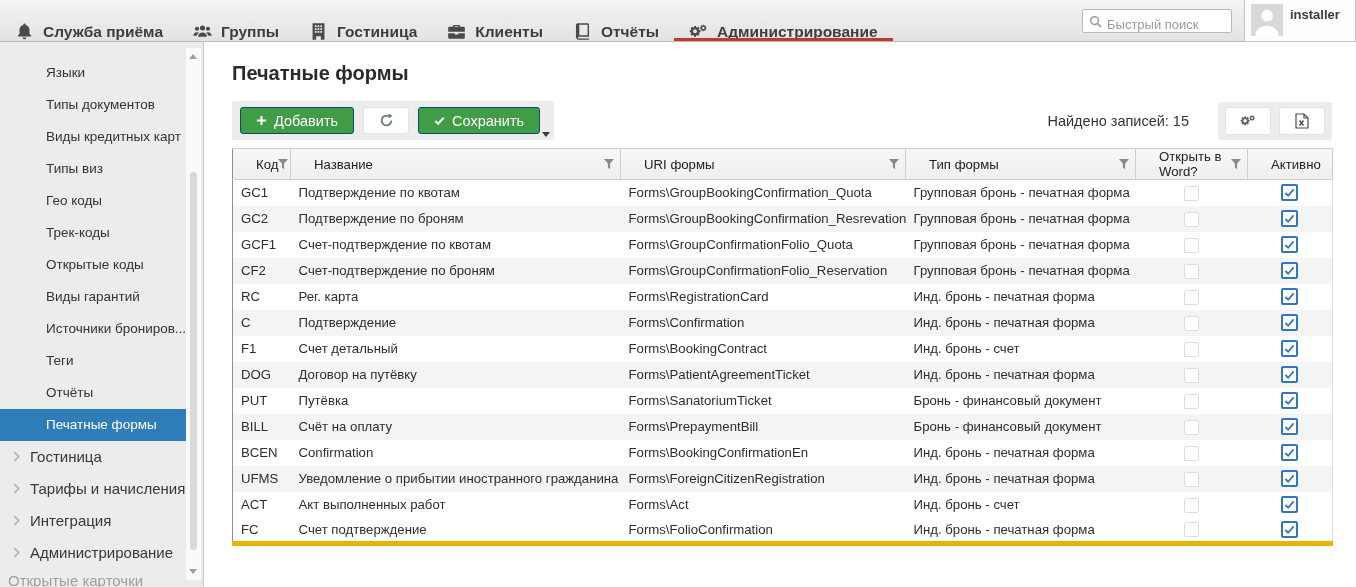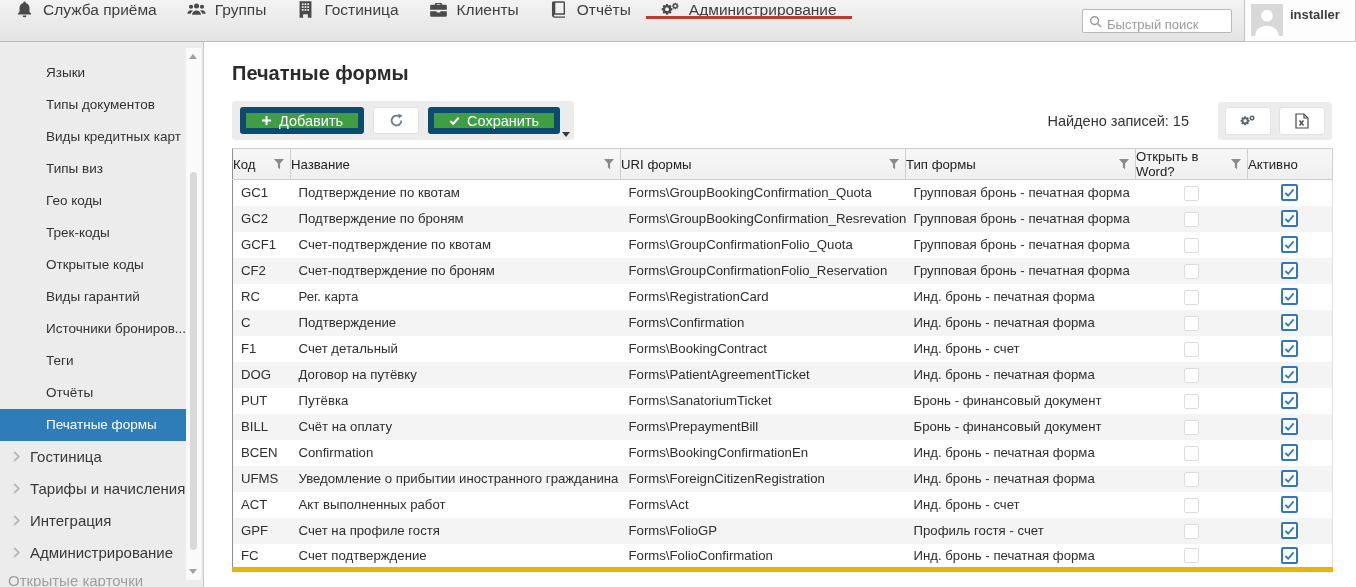--- a/index.html
+++ b/index.html
@@ -2,21 +2,21 @@
 <html><head>
 <meta charset="utf-8">
 <style>
   * { margin:0; padding:0; box-sizing:border-box; }
   html,body { width:1356px; height:587px; overflow:hidden;
     font-family:"Liberation Sans","DejaVu Sans",sans-serif; background:#fff; color:#333; }
 
   
   .topnav { height:42px; display:flex; align-items:stretch;
     background:linear-gradient(#f3f3f3,#e3e3e3); border-bottom:1px solid #b9b9b9; }
-  .nav-items { display:flex; align-items:flex-start; }
+  .nav-items { display:flex; align-items:flex-end;font-weight:bold; }
   .nav-item { display:flex; align-items:center; gap:9px; padding:0 15px; position:relative;
     font-size:15.5px; color:#3e3e3e; cursor:pointer; white-space:nowrap; }
   .nav-item .nav-ico svg { width:19px; height:19px; fill:#4a4a4a; display:block; }
   .nav-item.active::after { content:""; position:absolute; left:0; right:0; bottom:0;
     height:3px; background:#c0392b; }
   .nav-right { margin-left:auto; display:flex; align-items:center; }
   .search-box { width:150px; height:24px; background:#fff; border:1px solid #b9b9b9;
     border-radius:2px; display:flex; align-items:flex-end; padding:0 6px; gap:5px; margin-right:12px; }
   .search-box svg { width:13px; height:13px; flex:0 0 auto; }
   .search-box input { border:none; outline:none; width:100%; font-size:13px; color:#555;
@@ -56,36 +56,36 @@
   .main { flex:1; background:#fff; padding:20px 0 0 28px; position:relative; overflow:hidden; }
   .page-title { font-size:20px; font-weight:bold; color:#2b2b2b; }
   .toolbar-row { margin-top:16px; width:1100px; display:flex; align-items:center; }
   .btn-panel { background:#ececec; border-radius:3px; padding:6px 14px 6px 8px; display:flex;
     gap:9px; position:relative; }
   .btn-panel .caret { position:absolute; right:4px; bottom:3px; width:0; height:0;
     border-left:4px solid transparent; border-right:4px solid transparent;
     border-top:5px solid #3a3a3a; }
   .btn { height:27px; border-radius:3px; display:flex; align-items:center; gap:7px;
     font-size:14.5px; cursor:pointer; font-family:inherit; }
-  .btn-green { background:#3f9d46; border:6px solid #0c4a6e; color:#fff; padding:0 15px; }
+  .btn-green { background:#3f9d46; border:1px solid #0c4a6e; color:#fff; padding:0 15px; }
   .btn-green svg { width:11px; height:11px; display:block; }
   .btn-white { background:#fff; border:1px solid #e2e2e2; width:46px; justify-content:center; }
   .btn-white svg { width:15px; height:15px; display:block; }
   .toolbar-right { margin-left:auto; display:flex; align-items:center; gap:29px; }
   .records-label { font-size:14.5px; color:#333; }
   .icon-panel { background:#ececec; border-radius:3px; padding:5px 7px; display:flex; gap:8px; }
   .btn-icon { width:46px; height:28px; background:#fff; border:1px solid #e2e2e2;
     border-radius:3px; display:flex; align-items:center; justify-content:center; cursor:pointer; }
   .btn-icon svg { width:16px; height:16px; display:block; }
 
   
   table.grid { margin-top:8px; width:1100px; border-collapse:collapse; table-layout:fixed; }
   table.grid thead th { height:30px; background:linear-gradient(#f7f7f7,#efefef);
     border:1px solid #cfcfcf; border-left:none; font-size:13.2px; font-weight:normal;
-    color:#222; text-align:left; padding:0 6px 0 0; cursor:pointer; }
+    color:#222; text-align:left; padding:0 6px 0 23px; cursor:pointer; }
   table.grid thead th:first-child { border-left:1px solid #8f8f8f; }
   table.grid thead th .th-inner { display:flex; align-items:center; }
   table.grid thead th .funnel { margin-left:auto; display:flex; }
   table.grid thead th .funnel svg { width:10px; height:11px; display:block; }
   table.grid tbody td { height:26px; font-size:13.2px; color:#2e2e2e; padding:0 8px;
     white-space:nowrap; overflow:hidden; }
   table.grid tbody tr.alt td { background:#f4f4f4; }
   table.grid tbody tr td:first-child { border-left:1px solid #8f8f8f; }
   table.grid tbody tr td:last-child { border-right:1px solid #e0e0e0; }
   table.grid tbody tr:last-child td { border-bottom:5px solid #eab308; }
@@ -485,30 +485,20 @@
           <tr class="">
             <td>ACT</td>
             <td>Акт выполненных работ</td>
             <td>Forms\Act</td>
             <td>Инд. бронь - счет</td>
             <td class="c-center"><span class="cb"></span></td>
             <td class="c-center"><span class="cb checked"><svg viewBox="0 0 12 11">
                   <path d="M1.5 5.5l3 3L10.5 1.5" fill="none" stroke="#3277bb" stroke-width="2"></path>
                 </svg></span></td>
           </tr>
-          <tr class="alt">
-            <td>GPF</td>
-            <td>Счет на профиле гостя</td>
-            <td>Forms\FolioGP</td>
-            <td>Профиль гостя - счет</td>
-            <td class="c-center"><span class="cb"></span></td>
-            <td class="c-center"><span class="cb checked"><svg viewBox="0 0 12 11">
-                  <path d="M1.5 5.5l3 3L10.5 1.5" fill="none" stroke="#3277bb" stroke-width="2"></path>
-                </svg></span></td>
-          </tr>
           <tr class="">
             <td>FC</td>
             <td>Счет подтверждение</td>
             <td>Forms\FolioConfirmation</td>
             <td>Инд. бронь - печатная форма</td>
             <td class="c-center"><span class="cb"></span></td>
             <td class="c-center"><span class="cb checked"><svg viewBox="0 0 12 11">
                   <path d="M1.5 5.5l3 3L10.5 1.5" fill="none" stroke="#3277bb" stroke-width="2"></path>
                 </svg></span></td>
           </tr>

